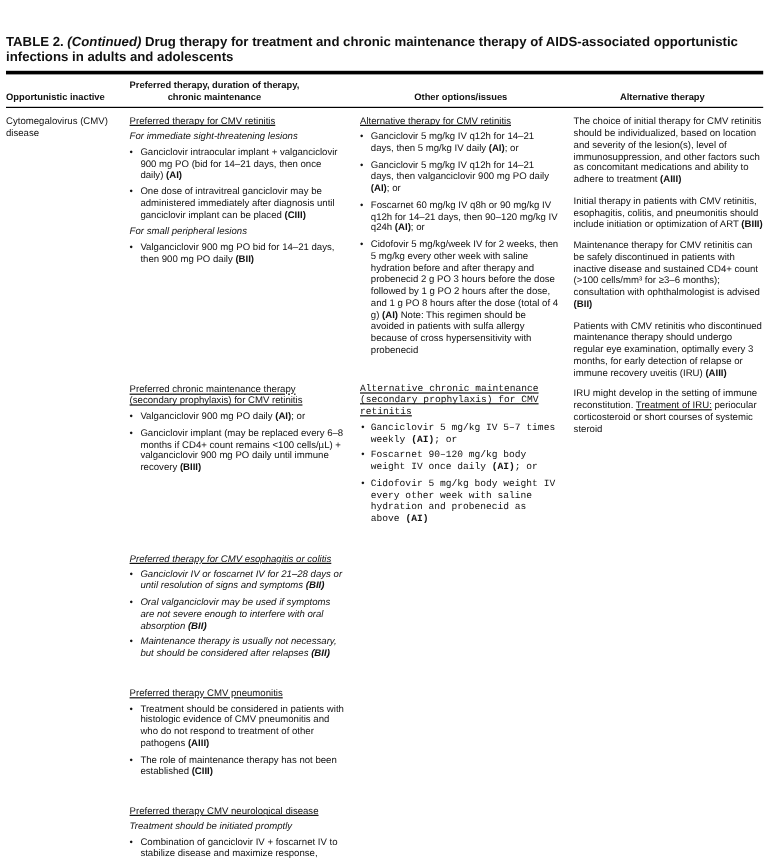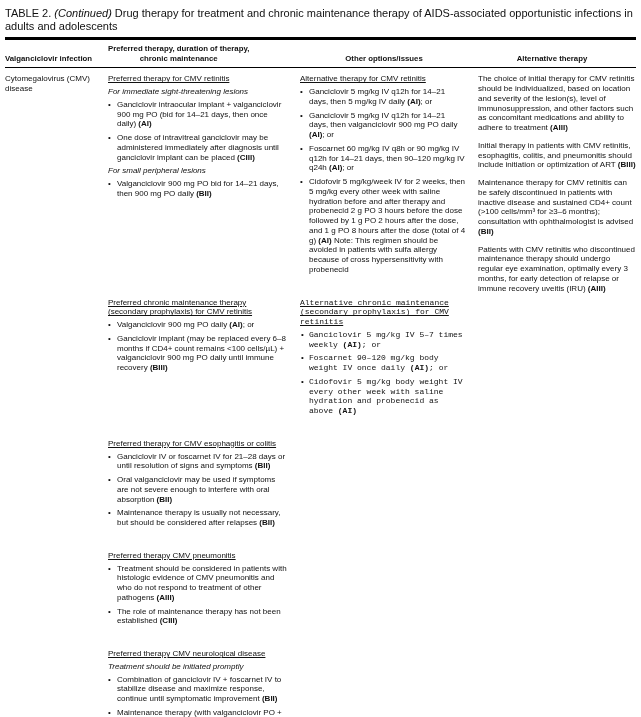--- a/index.html
+++ b/index.html
@@ -4,22 +4,22 @@
 <style>
   html,body{margin:0;padding:0;background:#ffffff;}
   body{
     width:641px;height:717px;overflow:hidden;
     font-family:"Liberation Sans","DejaVu Sans",sans-serif;
     color:#111;
     -webkit-font-smoothing:antialiased;
   }
   .page{padding:7px 5px 0 5px;}
   .title{
-    font-size:11px;font-weight:normal;line-height:1.18;
-    letter-spacing:0px;margin-bottom:4px;
+    font-size:11px;font-weight:bold;line-height:1.18;
+    letter-spacing:0px;margin-bottom:4px;margin-top:22px;
   }
   .title .ital{font-style:italic;}
   .thick-rule{height:3px;background:#000;margin:0 0 0 0;}
   .thin-rule{height:1px;background:#000;}
   .grid{
     display:grid;
     grid-template-columns:103px 192px 178px 1fr;
   }
   .hdr{padding:4px 10px 4px 0;display:flex;align-items:flex-end;}
   .hdr .hlabel{font-size:7.8px;font-weight:bold;line-height:1.25;white-space:pre-line;text-align:center;}
@@ -45,21 +45,21 @@
 <body>
 
 <div class="page">
 
   <div class="title"><span>TABLE 2. </span><span class="ital">(Continued)</span><span> Drug therapy for treatment and chronic maintenance therapy of AIDS-associated opportunistic infections in adults and adolescents</span></div>
 
   <div class="thick-rule"></div>
 
   <div class="grid">
     <div class="hdr">
-        <span class="hlabel">Valganciclovir infection</span>
+        <span class="hlabel">Opportunistic inactive</span>
       </div>
     <div class="hdr">
         <span class="hlabel">Preferred therapy, duration of therapy,
 chronic maintenance</span>
       </div>
     <div class="hdr center">
         <span class="hlabel">Other options/issues</span>
       </div>
     <div class="hdr center">
         <span class="hlabel">Alternative therapy</span>
@@ -68,20 +68,21 @@
 
   <div class="thin-rule"></div>
 
   <div class="grid body-grid" id="body-grid">
     <div class="cell infection-cell">Cytomegalovirus (CMV) disease</div>
     <div class="cell other-cell" id="other-cell">
         <div class="para">The choice of initial therapy for CMV retinitis should be individualized, based on location and severity of the lesion(s), level of immunosuppression, and other factors such as concomitant medications and ability to adhere to treatment <b>(AIII)</b></div>
         <div class="para">Initial therapy in patients with CMV retinitis, esophagitis, colitis, and pneumonitis should include initiation or optimization of ART <b>(BIII)</b></div>
         <div class="para">Maintenance therapy for CMV retinitis can be safely discontinued in patients with inactive disease and sustained CD4+ count (&gt;100 cells/mm³ for ≥3–6 months); consultation with ophthalmologist is advised <b>(BII)</b></div>
         <div class="para">Patients with CMV retinitis who discontinued maintenance therapy should undergo regular eye examination, optimally every 3 months, for early detection of relapse or immune recovery uveitis (IRU) <b>(AIII)</b></div>
+        <div class="para">IRU might develop in the setting of immune reconstitution. <u>Treatment of IRU:</u> periocular corticosteroid or short courses of systemic steroid</div>
       </div>
   <div class="cell section" style="grid-area: 1 / 2;">
         <div class="sec-heading">Preferred therapy for CMV retinitis</div>
         <div class="sub-heading">For immediate sight-threatening lesions</div>
         <div class="bullet">
           <span class="bm">•</span>
           <span class="bt">Ganciclovir intraocular implant + valganciclovir 900 mg PO (bid for 14–21 days, then once daily) <b>(AI)</b></span>
         </div>
         <div class="bullet">
           <span class="bm">•</span>
@@ -97,21 +98,21 @@
         <div class="sec-heading">Preferred chronic maintenance therapy (secondary prophylaxis) for CMV retinitis</div>
         <div class="bullet">
           <span class="bm">•</span>
           <span class="bt">Valganciclovir 900 mg PO daily <b>(AI)</b>; or</span>
         </div>
         <div class="bullet">
           <span class="bm">•</span>
           <span class="bt">Ganciclovir implant (may be replaced every 6–8 months if CD4+ count remains &lt;100 cells/µL) + valganciclovir 900 mg PO daily until immune recovery <b>(BIII)</b></span>
         </div>
       </div>
-      <div class="cell section" style="grid-area: 3 / 2;">
+      <div class="cell section" style="grid-area: 3 / 2; font-style: italic;">
         <div class="sec-heading">Preferred therapy for CMV esophagitis or colitis</div>
         <div class="bullet">
           <span class="bm">•</span>
           <span class="bt">Ganciclovir IV or foscarnet IV for 21–28 days or until resolution of signs and symptoms <b>(BII)</b></span>
         </div>
         <div class="bullet">
           <span class="bm">•</span>
           <span class="bt">Oral valganciclovir may be used if symptoms are not severe enough to interfere with oral absorption <b>(BII)</b></span>
         </div>
         <div class="bullet">

